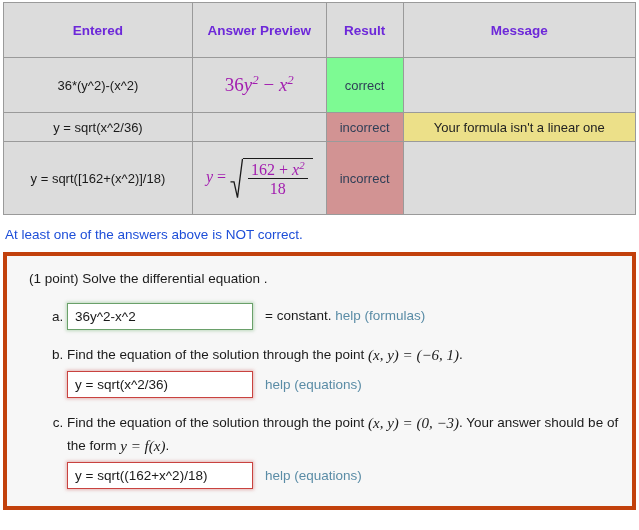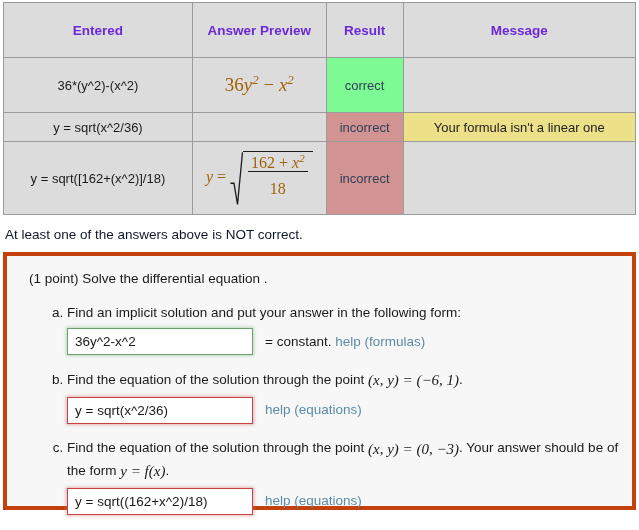--- a/index.html
+++ b/index.html
@@ -46,21 +46,21 @@
   .col-preview  { width: 129px; }
   .col-result   { width: 74px;  }
   .col-message  { width: 224px; }
 
   td.entered {
     font-size: 13px;
     color: #1a1a1a;
   }
   td.preview {
     font-family: "Liberation Serif", serif;
-    color: #a16207;
+    color: #a21caf;
   }
   td.result {
     font-size: 13px;
     color: #2f3f57;
   }
   td.result.correct   { background: #7dfa93; }
   td.result.incorrect { background: #d29393; }
   td.message {
     font-size: 13px;
     color: #222;
@@ -88,21 +88,21 @@
     line-height: 0;
   }
   .frac {
     display: inline-block;
     vertical-align: middle;
     text-align: center;
     line-height: 1.08;
     margin: 0 2px;
   }
   .frac > .top { display: block; padding: 0 3px; }
-  .frac > .bot { display: block; padding: 8px 3px; border-top: 1px solid #1a1a1a; }
+  .frac > .bot { display: block; padding: 1px 3px; border-top: 1px solid #1a1a1a; }
 
   
   .sqrt {
     display: inline-block;
     vertical-align: middle;
     position: relative;
     padding-left: 13px;
   }
   .sqrt > .radicand {
     display: inline-block;
@@ -116,21 +116,21 @@
     bottom: 0;
     width: 13px;
   }
   .sqrt > .sign svg { display: block; width: 100%; height: 100%; }
 
   .preview-big { font-size: 19px; }
   .preview-mid { font-size: 16px; }
 
   
   .warning-line {
-    color: #0f172a;
+    color: #1d4ed8;
     font-size: 13.5px;
     padding: 12px 0 0 5px;
   }
 
   
   .problem-panel {
     margin: 10px 3px 0 3px;
     border: 4px solid #c2410c;
     background: #f7f7f7;
     padding: 14px 12px 18px 12px;
@@ -258,21 +258,20 @@
 
   <div class="prompt">
     <span>(1 point)</span>
     <span>Solve the differential equation</span>
     <span>.</span>
   </div>
 
   <ol class="parts">
 
     <li>
-      <span class="part-text">Find an implicit solution and put your answer in the following form:</span>
       <div class="answer-row">
         <input class="answer ok" type="text" value="36y^2-x^2" style="">
         <span class="after-input">
           <span>= constant.</span>
           <a class="help-link">help (formulas)</a>
         </span>
       </div>
     </li>
 
     <li>

